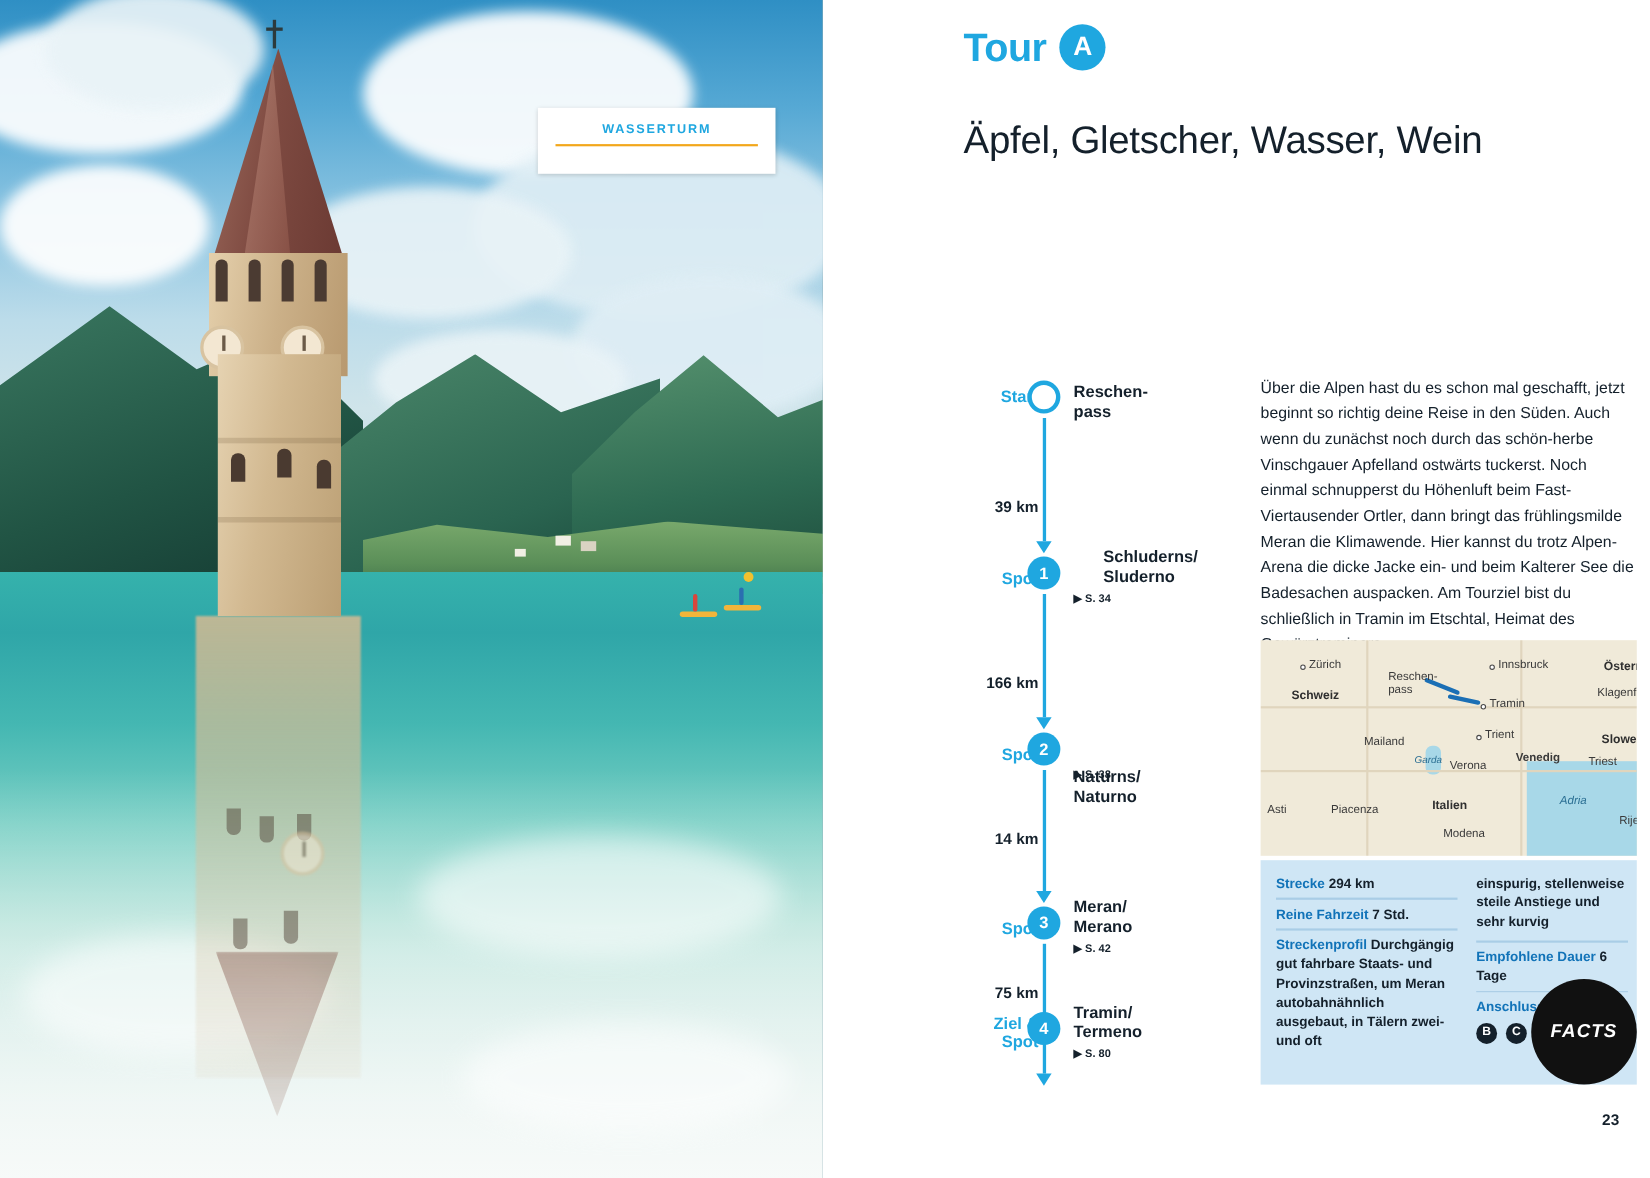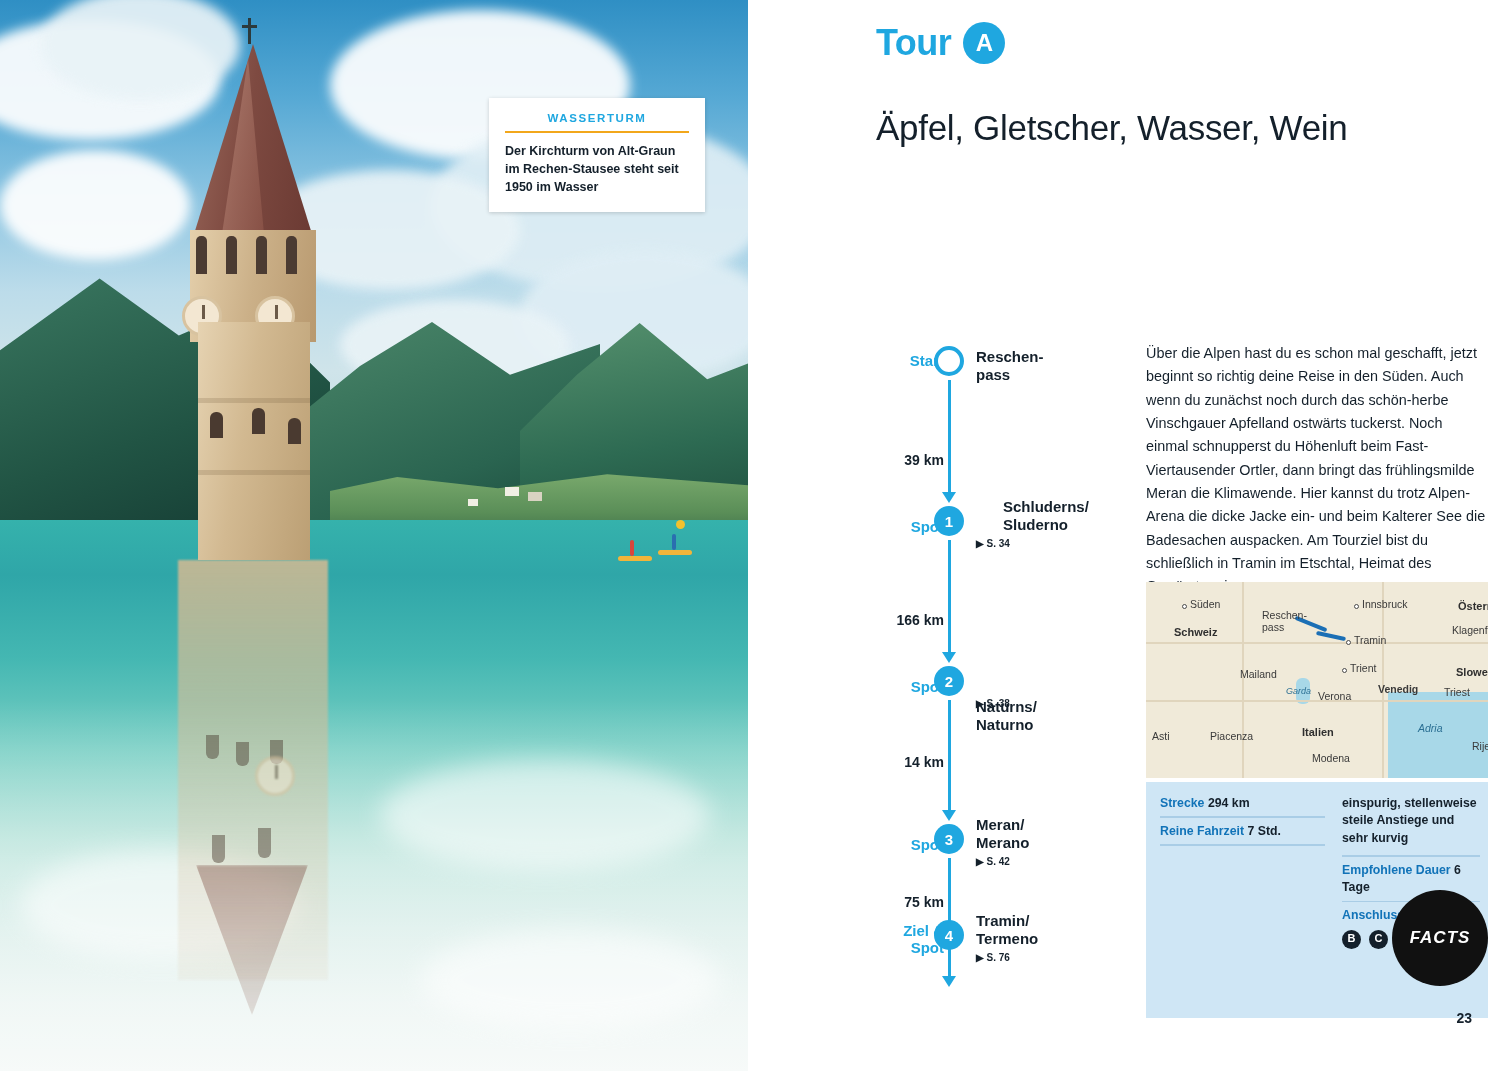--- a/index.html
+++ b/index.html
@@ -201,21 +201,21 @@
   .map-label.country { font-weight: bold; color: #2f2f2f; font-size: 11px; }
   .map-dot {
     position: absolute; width: 5px; height: 5px; border-radius: 50%;
     border: 1.4px solid #4a4a4a; background: #fff;
   }
   .map-route { position: absolute; background: #1b6fb5; }
   .map-road { position: absolute; background: #e0d5bd; }
 
   
   .facts {
-    position: absolute; left: 398px; top: 782px; width: 342px; height: 236px;
+    position: absolute; left: 398px; top: 782px; width: 342px; height: 204px;
     background: #cfe6f5; padding: 13px 14px;
   }
   .facts-col { position: absolute; font-size: 12.3px; line-height: 1.42; color: #14202b; }
   .facts-left { left: 14px; top: 13px; width: 165px; }
   .facts-right { left: 196px; top: 13px; width: 138px; }
   .fkey { color: #1173b8; font-weight: bold; }
   .fval { color: #14202b; font-weight: bold; }
   .fline { margin-bottom: 3px; }
   .frule { height: 1.5px; background: #a9cde6; margin: 4px 0 5px; }
   .conn-badges { display: flex; gap: 8px; margin-top: 5px; }
@@ -297,21 +297,20 @@
     <div class="shaft" style="left:198px;"></div>
     <div class="shaft-band" style="left:198px; top:398px;"></div>
     <div class="shaft-band" style="left:198px; top:470px;"></div>
     <div class="window" style="left:210px; top:412px;"></div>
     <div class="window" style="left:252px; top:408px;"></div>
     <div class="window" style="left:288px; top:418px;"></div>
 
     <div class="caption">
       <div class="caption-title">WASSERTURM</div>
       <div class="caption-rule"></div>
-      <div class="caption-text">Der Kirchturm von Alt-Graun im Rechen-Stausee steht seit 1950 im Wasser</div>
     </div>
   </div>
 
   <div class="text-page">
 
     <div class="tour-head">
       <span class="tour-word">Tour</span>
       <span class="tour-badge">A</span>
     </div>
 
@@ -361,38 +360,38 @@
       <div class="seg-line" style="top:518px; height:118px;"></div>
       <div class="seg-dist" style="top:554px;">75 km</div>
       <div class="arrow" style="top:636px;"></div>
 
       <div>
         <div class="route-label" style="top:582px; white-space:pre-line;">Ziel &amp;
 Spot</div>
         <div class="route-node" style="top:580px;">4</div>
         <div class="route-name" style="top:572px;">Tramin/
 Termeno</div>
-        <div class="route-page" style="position:absolute; left:100px; top:612px;">▶ S. 76</div>
+        <div class="route-page" style="position:absolute; left:100px; top:612px;">▶ S. 80</div>
       </div>
     </div>
 
     <div class="intro">Über die Alpen hast du es schon mal geschafft, jetzt beginnt so richtig deine Reise in den Süden. Auch wenn du zunächst noch durch das schön-herbe Vinschgauer Apfelland ostwärts tuckerst. Noch einmal schnupperst du Höhenluft beim Fast-Viertausender Ortler, dann bringt das frühlingsmilde Meran die Klimawende. Hier kannst du trotz Alpen-Arena die dicke Jacke ein- und beim Kalterer See die Badesachen auspacken. Am Tourziel bist du schließlich in Tramin im Etschtal, Heimat des Gewürztraminers.</div>
 
     <div class="map">
       <div class="map-sea" style="left:242px; top:110px; width:120px; height:90px;"></div>
       <div class="map-sea" style="left:150px; top:96px; width:14px; height:26px; border-radius:6px;"></div>
       <div class="map-road" style="left:0; top:60px; width:342px; height:1.5px;"></div>
       <div class="map-road" style="left:0; top:118px; width:342px; height:1.5px;"></div>
       <div class="map-road" style="left:96px; top:0; width:1.5px; height:196px;"></div>
       <div class="map-road" style="left:236px; top:0; width:1.5px; height:196px;"></div>
       <div class="map-route" style="left:148px; top:40px; width:34px; height:4px; transform:rotate(22deg); border-radius:2px;"></div>
       <div class="map-route" style="left:170px; top:52px; width:30px; height:4px; transform:rotate(12deg); border-radius:2px;"></div>
 
       <div class="map-dot" style="left:36px; top:22px;"></div>
-      <div class="map-label" style="left:44px; top:16px;">Süden</div>
+      <div class="map-label" style="left:44px; top:16px;">Zürich</div>
       <div class="map-dot" style="left:208px; top:22px;"></div>
       <div class="map-label" style="left:216px; top:16px;">Innsbruck</div>
       <div class="map-label" style="left:306px; top:42px;">Klagenfurt</div>
 
       <div class="map-label" style="left:94px; top:86px;">Mailand</div>
       <div class="map-dot" style="left:196px; top:86px;"></div>
       <div class="map-label" style="left:204px; top:80px;">Trient</div>
       <div class="map-dot" style="left:200px; top:58px;"></div>
       <div class="map-label" style="left:208px; top:52px;">Tramin</div>
       <div class="map-label" style="left:172px; top:108px;">Verona</div>
@@ -420,20 +419,24 @@
         <div class="fline">
           <span class="fkey">Strecke</span>
           <span class="fval">294 km</span>
         </div>
         <div class="frule"></div>
         <div class="fline">
           <span class="fkey">Reine Fahrzeit</span>
           <span class="fval">7 Std.</span>
         </div>
         <div class="frule"></div>
+        <div class="fline">
+          <span class="fkey">Streckenprofil</span>
+          <span class="fval">Durchgängig gut fahrbare Staats- und Provinzstraßen, um Meran autobahnähnlich ausgebaut, in Tälern zwei- und oft</span>
+        </div>
       </div>
       <div class="facts-col facts-right">
         <div class="fval" style="margin-bottom:8px;">einspurig, stellenweise steile Anstiege und sehr kurvig</div>
         <div class="frule"></div>
         <div class="fline">
           <span class="fkey">Empfohlene Dauer</span>
           <span class="fval">6 Tage</span>
         </div>
         <div class="frule"></div>
         <div class="fline">

